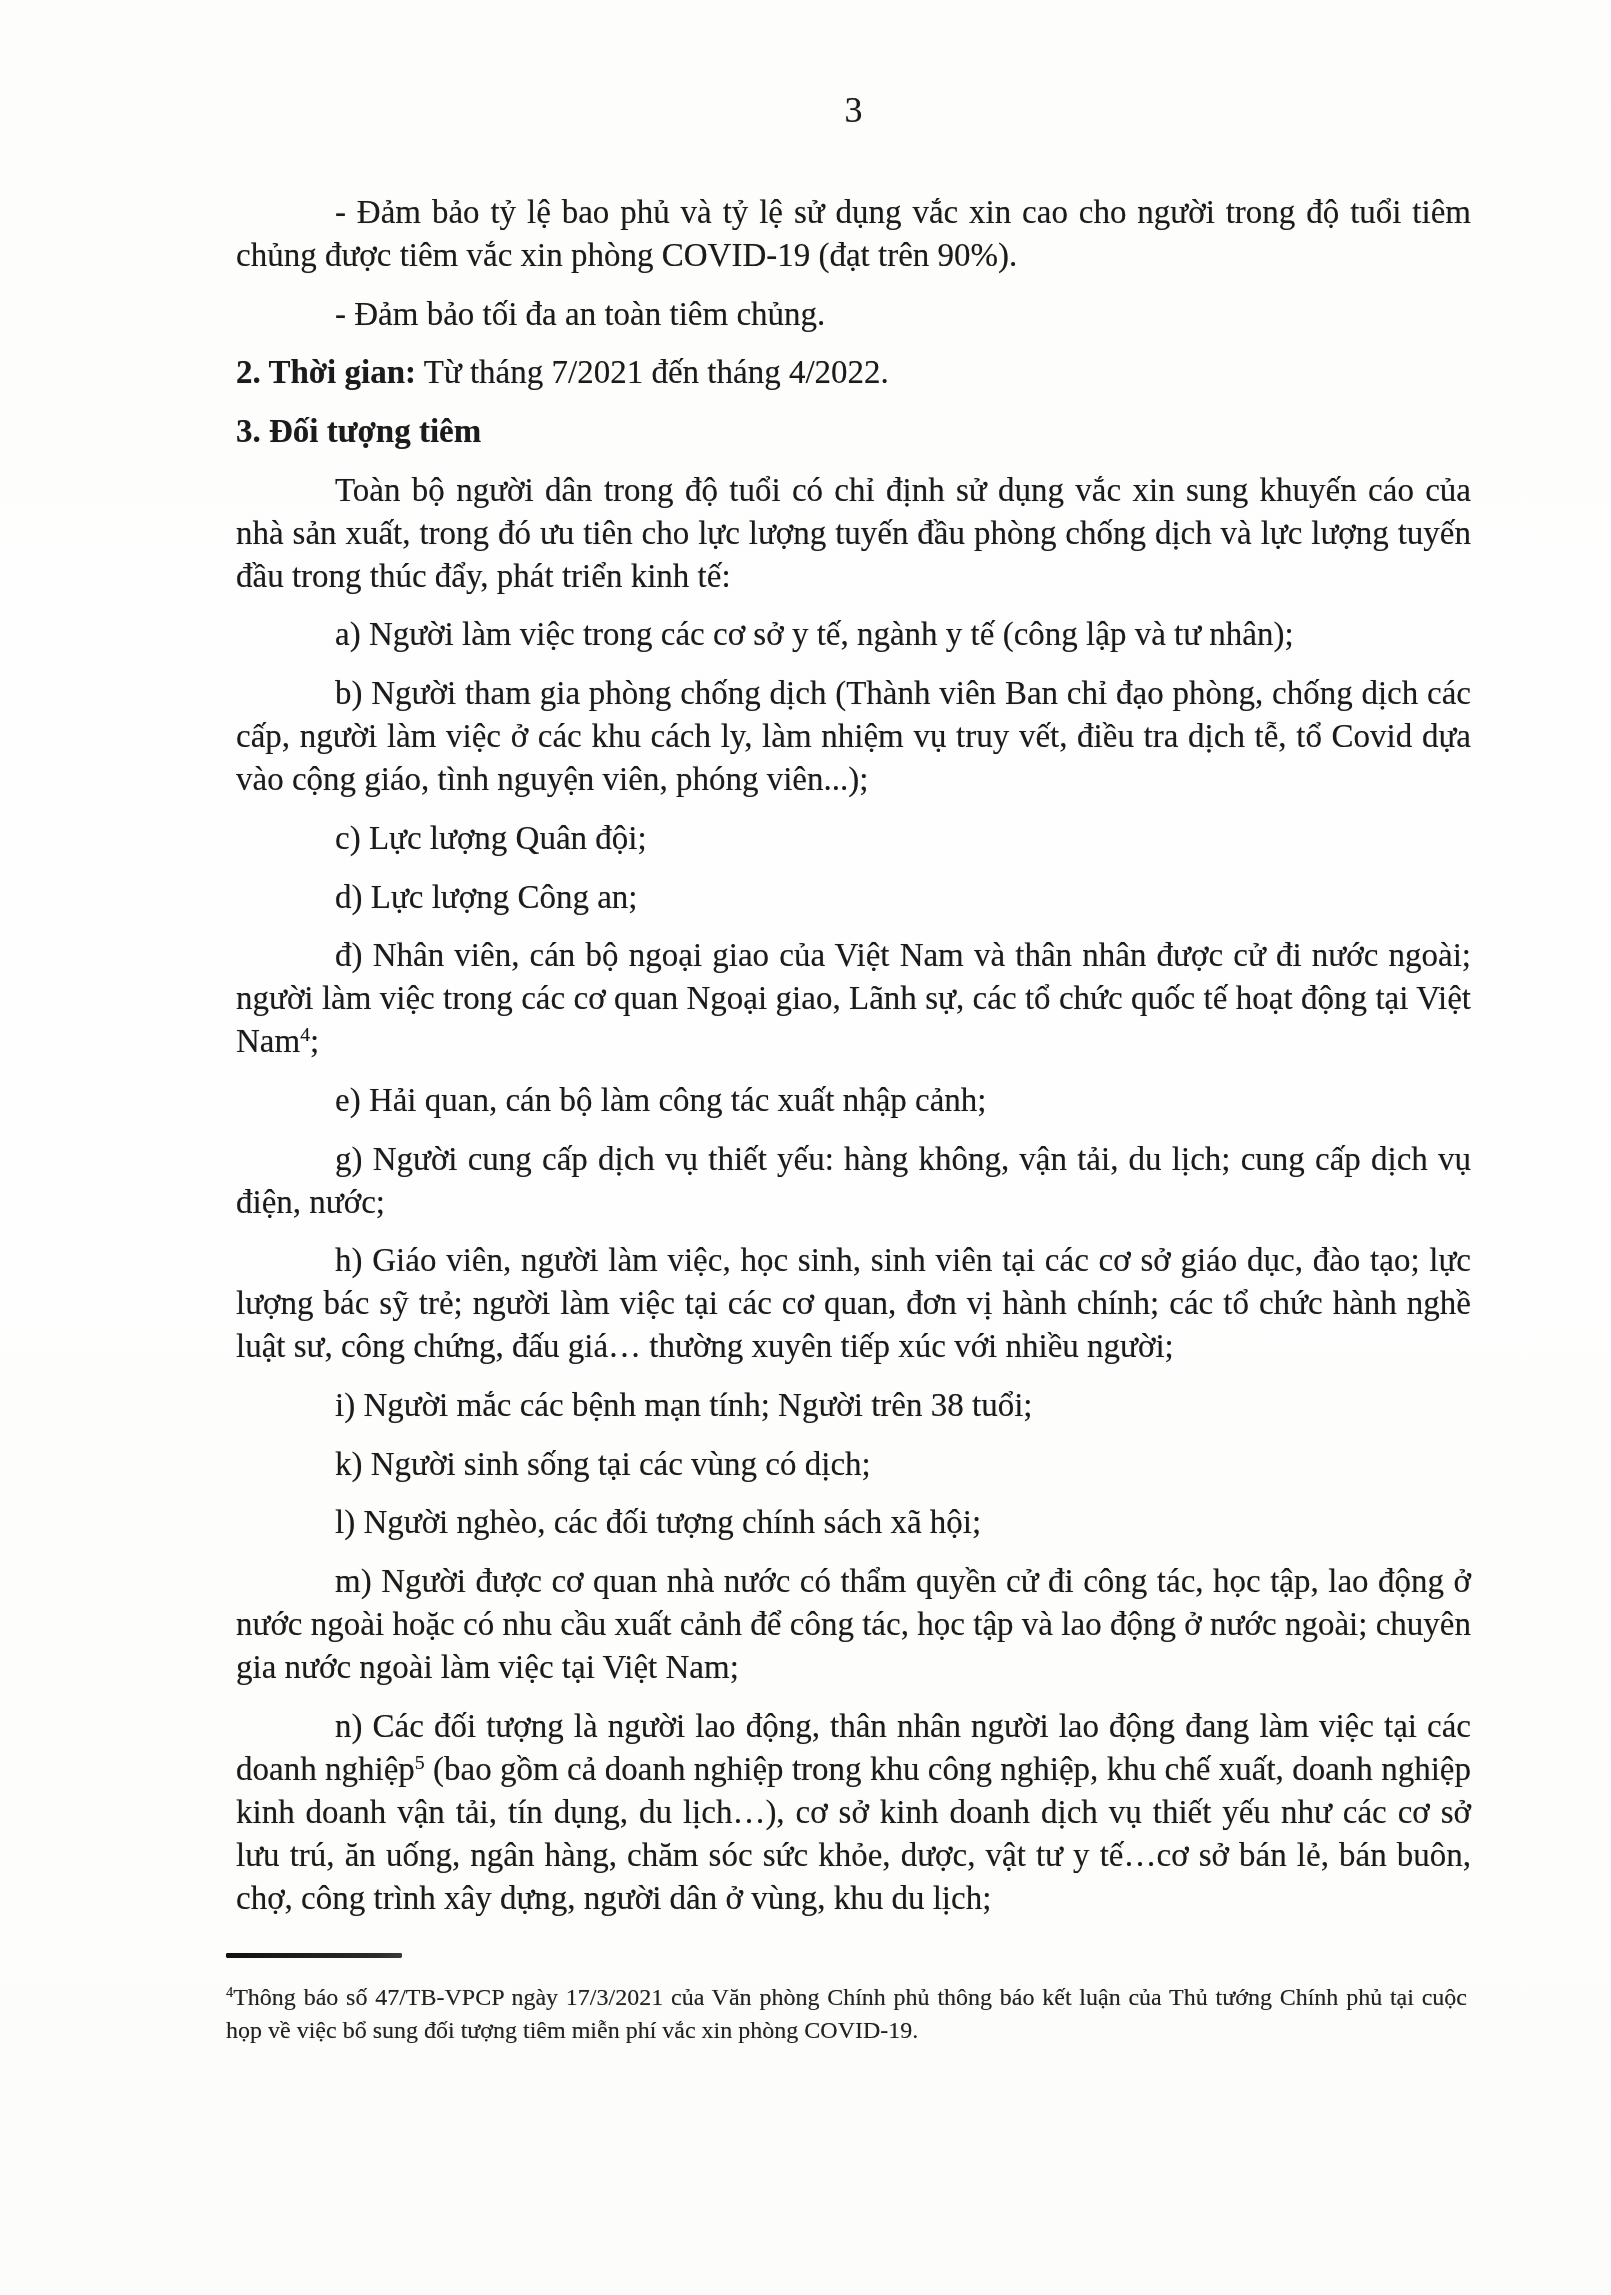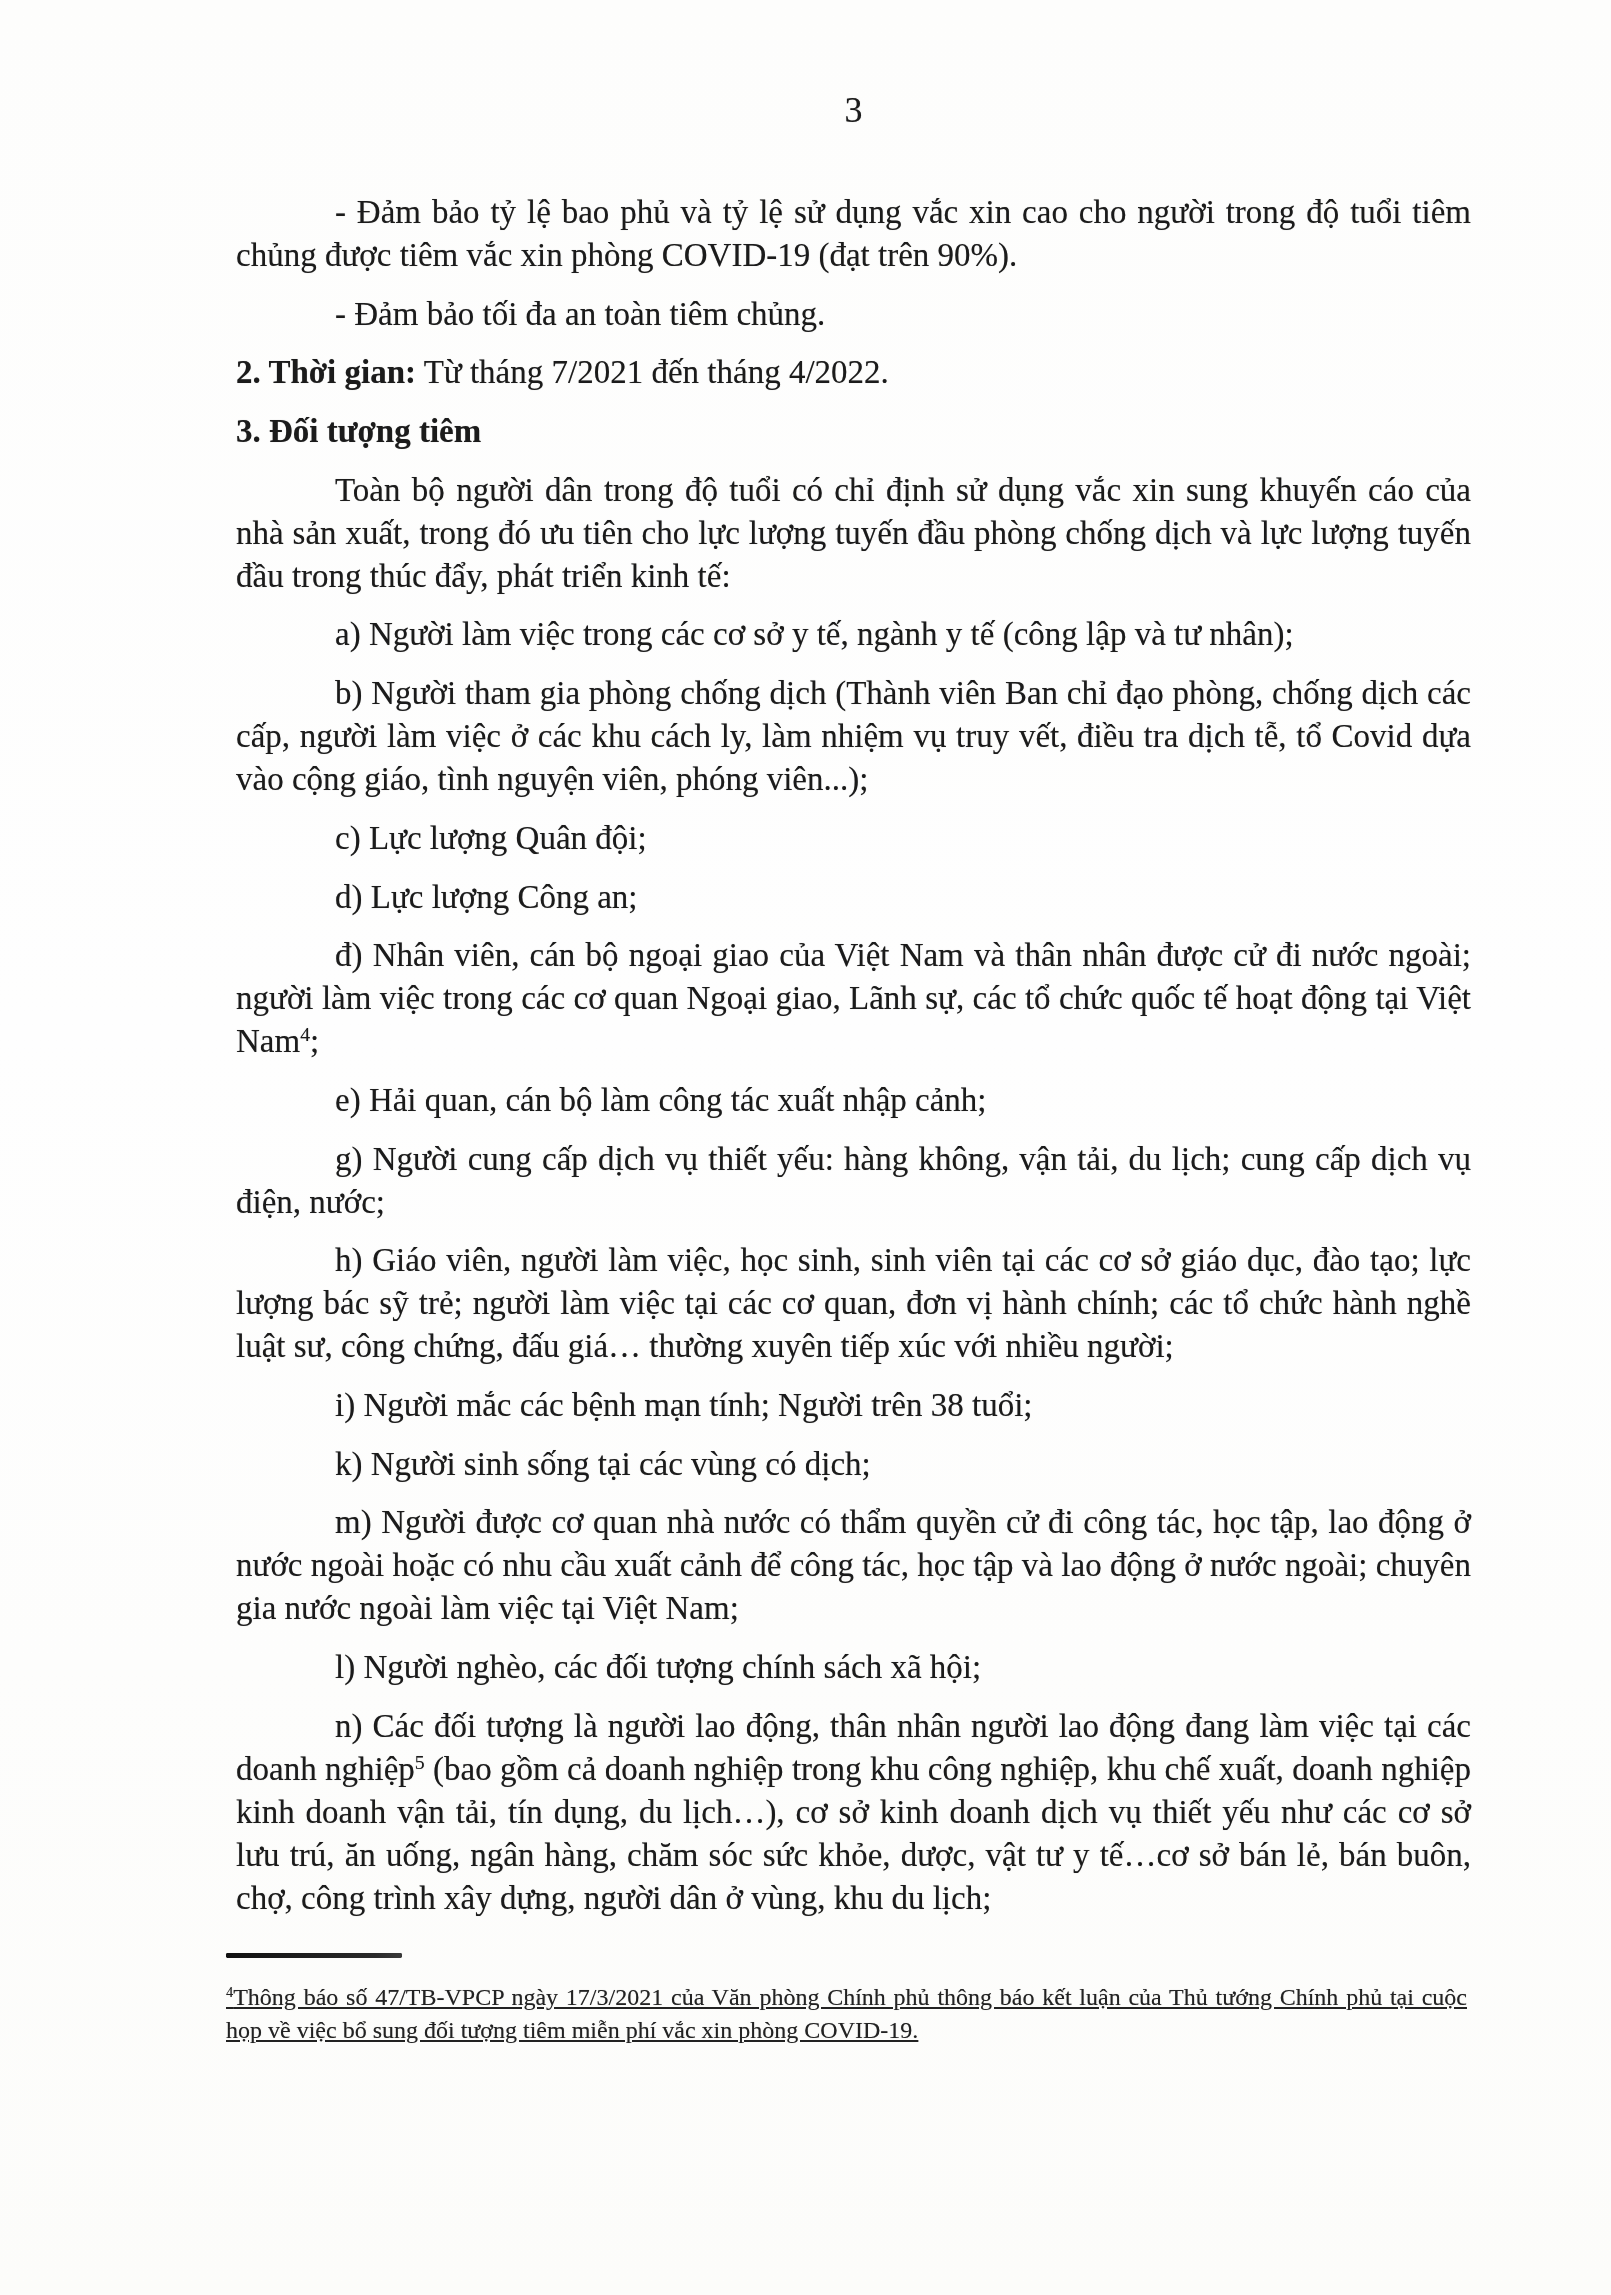--- a/index.html
+++ b/index.html
@@ -66,21 +66,20 @@
   }
   .fn-rule {
     width: 176px;
     height: 4.8px;
     background: linear-gradient(90deg, #111 0%, #2a2a2a 85%, #3a3a3a 100%);
     border-radius: 1.4px;
     margin: 0 0 23px 0;
   }
   .footnote-area p {
     margin: 0;
-    text-decoration: underline;
   }
 </style>
 </head>
 <body>
 
 <div class="page">
 
   <div class="page-number">3</div>
 
   <div class="content">
@@ -108,23 +107,23 @@
     <p>e) Hải quan, cán bộ làm công tác xuất nhập cảnh;</p>
 
     <p>g) Người cung cấp dịch vụ thiết yếu: hàng không, vận tải, du lịch; cung cấp dịch vụ điện, nước;</p>
 
     <p>h) Giáo viên, người làm việc, học sinh, sinh viên tại các cơ sở giáo dục, đào tạo; lực lượng bác sỹ trẻ; người làm việc tại các cơ quan, đơn vị hành chính; các tổ chức hành nghề luật sư, công chứng, đấu giá… thường xuyên tiếp xúc với nhiều người;</p>
 
     <p>i) Người mắc các bệnh mạn tính; Người trên 38 tuổi;</p>
 
     <p>k) Người sinh sống tại các vùng có dịch;</p>
 
+    <p>l) Người nghèo, các đối tượng chính sách xã hội;</p>
+
     <p>m) Người được cơ quan nhà nước có thẩm quyền cử đi công tác, học tập, lao động ở nước ngoài hoặc có nhu cầu xuất cảnh để công tác, học tập và lao động ở nước ngoài; chuyên gia nước ngoài làm việc tại Việt Nam;</p>
-
-    <p>l) Người nghèo, các đối tượng chính sách xã hội;</p>
 
     <p><span>n) Các đối tượng là người lao động, thân nhân người lao động đang làm việc tại các doanh nghiệp</span><sup>5</sup><span> (bao gồm cả doanh nghiệp trong khu công nghiệp, khu chế xuất, doanh nghiệp kinh doanh vận tải, tín dụng, du lịch…), cơ sở kinh doanh dịch vụ thiết yếu như các cơ sở lưu trú, ăn uống, ngân hàng, chăm sóc sức khỏe, dược, vật tư y tế…cơ sở bán lẻ, bán buôn, chợ, công trình xây dựng, người dân ở vùng, khu du lịch;</span></p>
 
   </div>
 
   <div class="footnote-area">
     <div class="fn-rule"></div>
 
     <p><sup>4</sup><span>Thông báo số 47/TB-VPCP ngày 17/3/2021 của Văn phòng Chính phủ thông báo kết luận của Thủ tướng Chính phủ tại cuộc họp về việc bổ sung đối tượng tiêm miễn phí vắc xin phòng COVID-19.</span></p>
 

